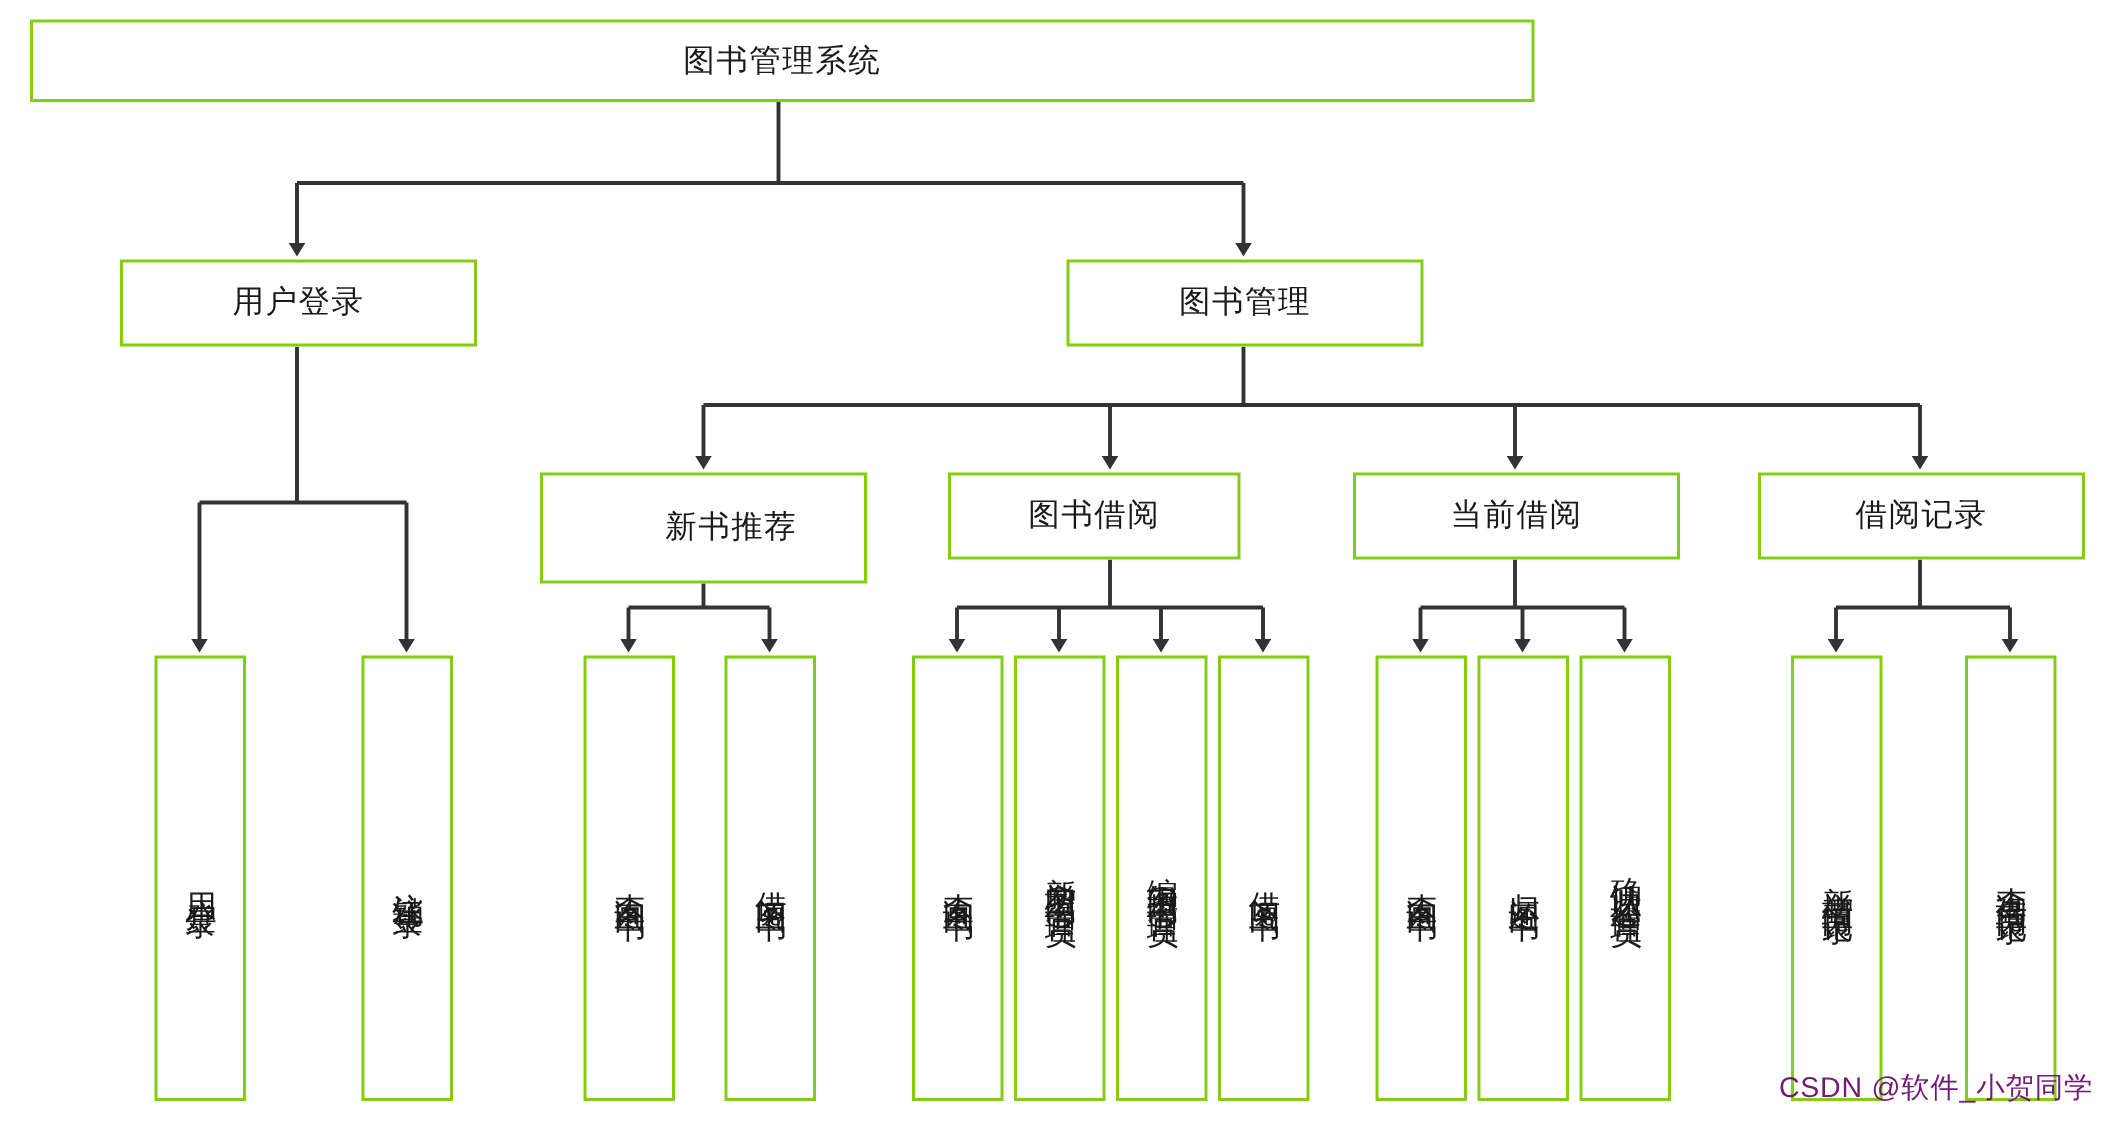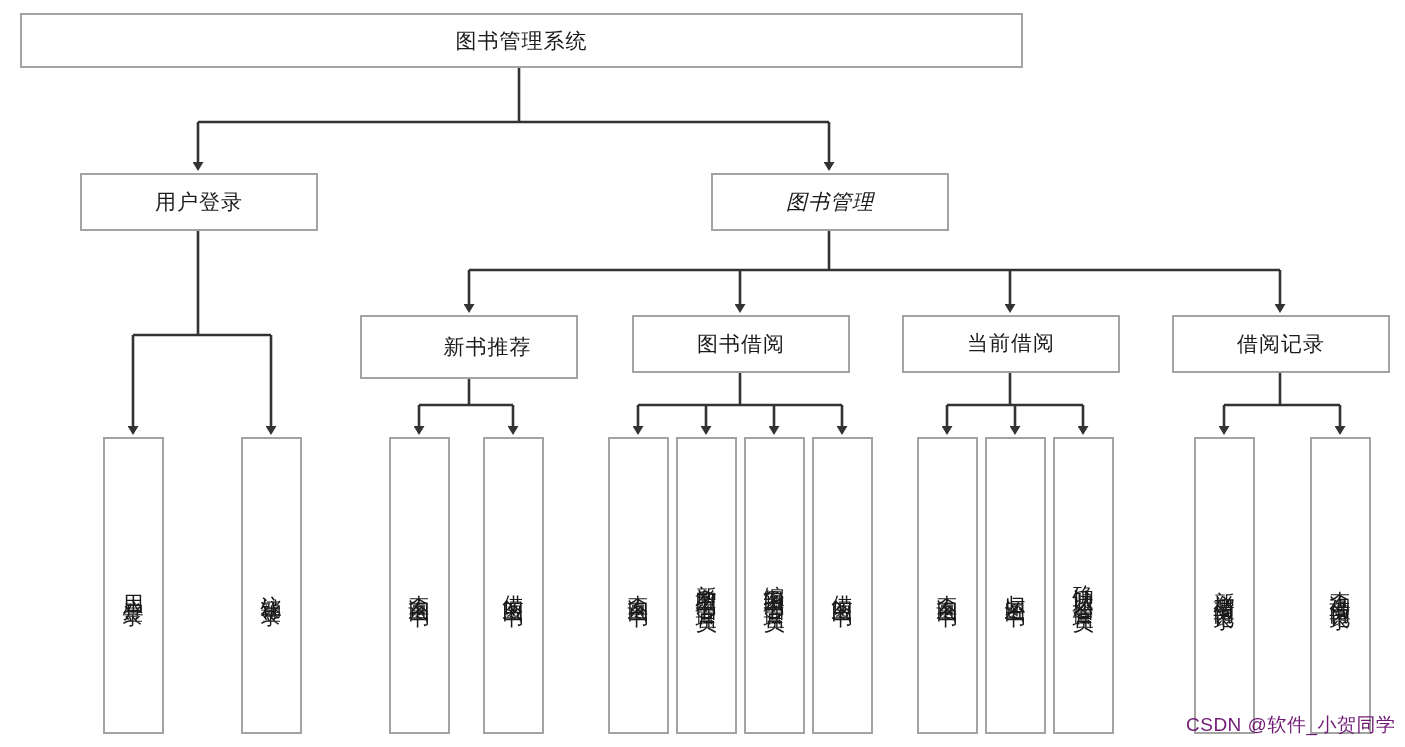--- a/index.html
+++ b/index.html
@@ -21,21 +21,21 @@
     position: absolute;
     left: 0;
     top: 0;
     width: 1405px;
     height: 747px;
     pointer-events: none;
   }
   .node {
     position: absolute;
     box-sizing: border-box;
-    border: 2px solid #a3a3a3;
+    border: 2px solid #84cc16;
     background: #ffffff;
     display: flex;
     align-items: center;
     justify-content: center;
     color: #1a1a1a;
   }
   .node.h {
     font-size: 21px;
     letter-spacing: 1px;
     line-height: 1.1;
@@ -116,28 +116,28 @@
     </g>
   </svg>
 
   <div class="node h" style="left:20px; top:13px; width:1003px; height:55px;">
     <span>图书管理系统</span>
   </div>
 
   <div class="node h" style="left:80px; top:173px; width:238px; height:58px;">
     <span>用户登录</span>
   </div>
-  <div class="node h" style="left:711px; top:173px; width:238px; height:58px;font-style:italic;">
+  <div class="node h" style="left:711px; top:173px; width:238px; height:58px;">
     <span>图书管理</span>
   </div>
 
-  <div class="node h" style="left:360px; top:315px; width:218px; height:64px;padding-left:37px;">
+  <div class="node h" style="left:360px; top:315px; width:218px; height:74px;padding-left:37px;">
     <span>新书推荐</span>
   </div>
-  <div class="node h" style="left:632px; top:315px; width:218px; height:58px;">
+  <div class="node h" style="left:632px; top:315px; width:195px; height:58px;">
     <span>图书借阅</span>
   </div>
   <div class="node h" style="left:902px; top:315px; width:218px; height:58px;font-family:Liberation Serif, serif;">
     <span>当前借阅</span>
   </div>
   <div class="node h" style="left:1172px; top:315px; width:218px; height:58px;">
     <span>借阅记录</span>
   </div>
 
   <div class="node v" style="left:103px; top:437px; width:61px; height:297px;">

